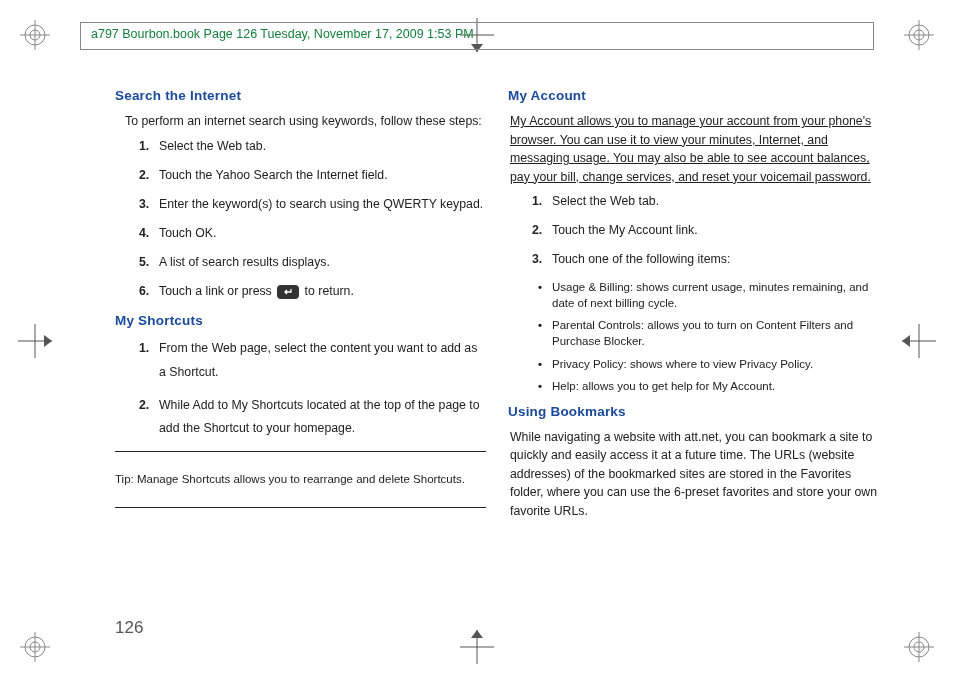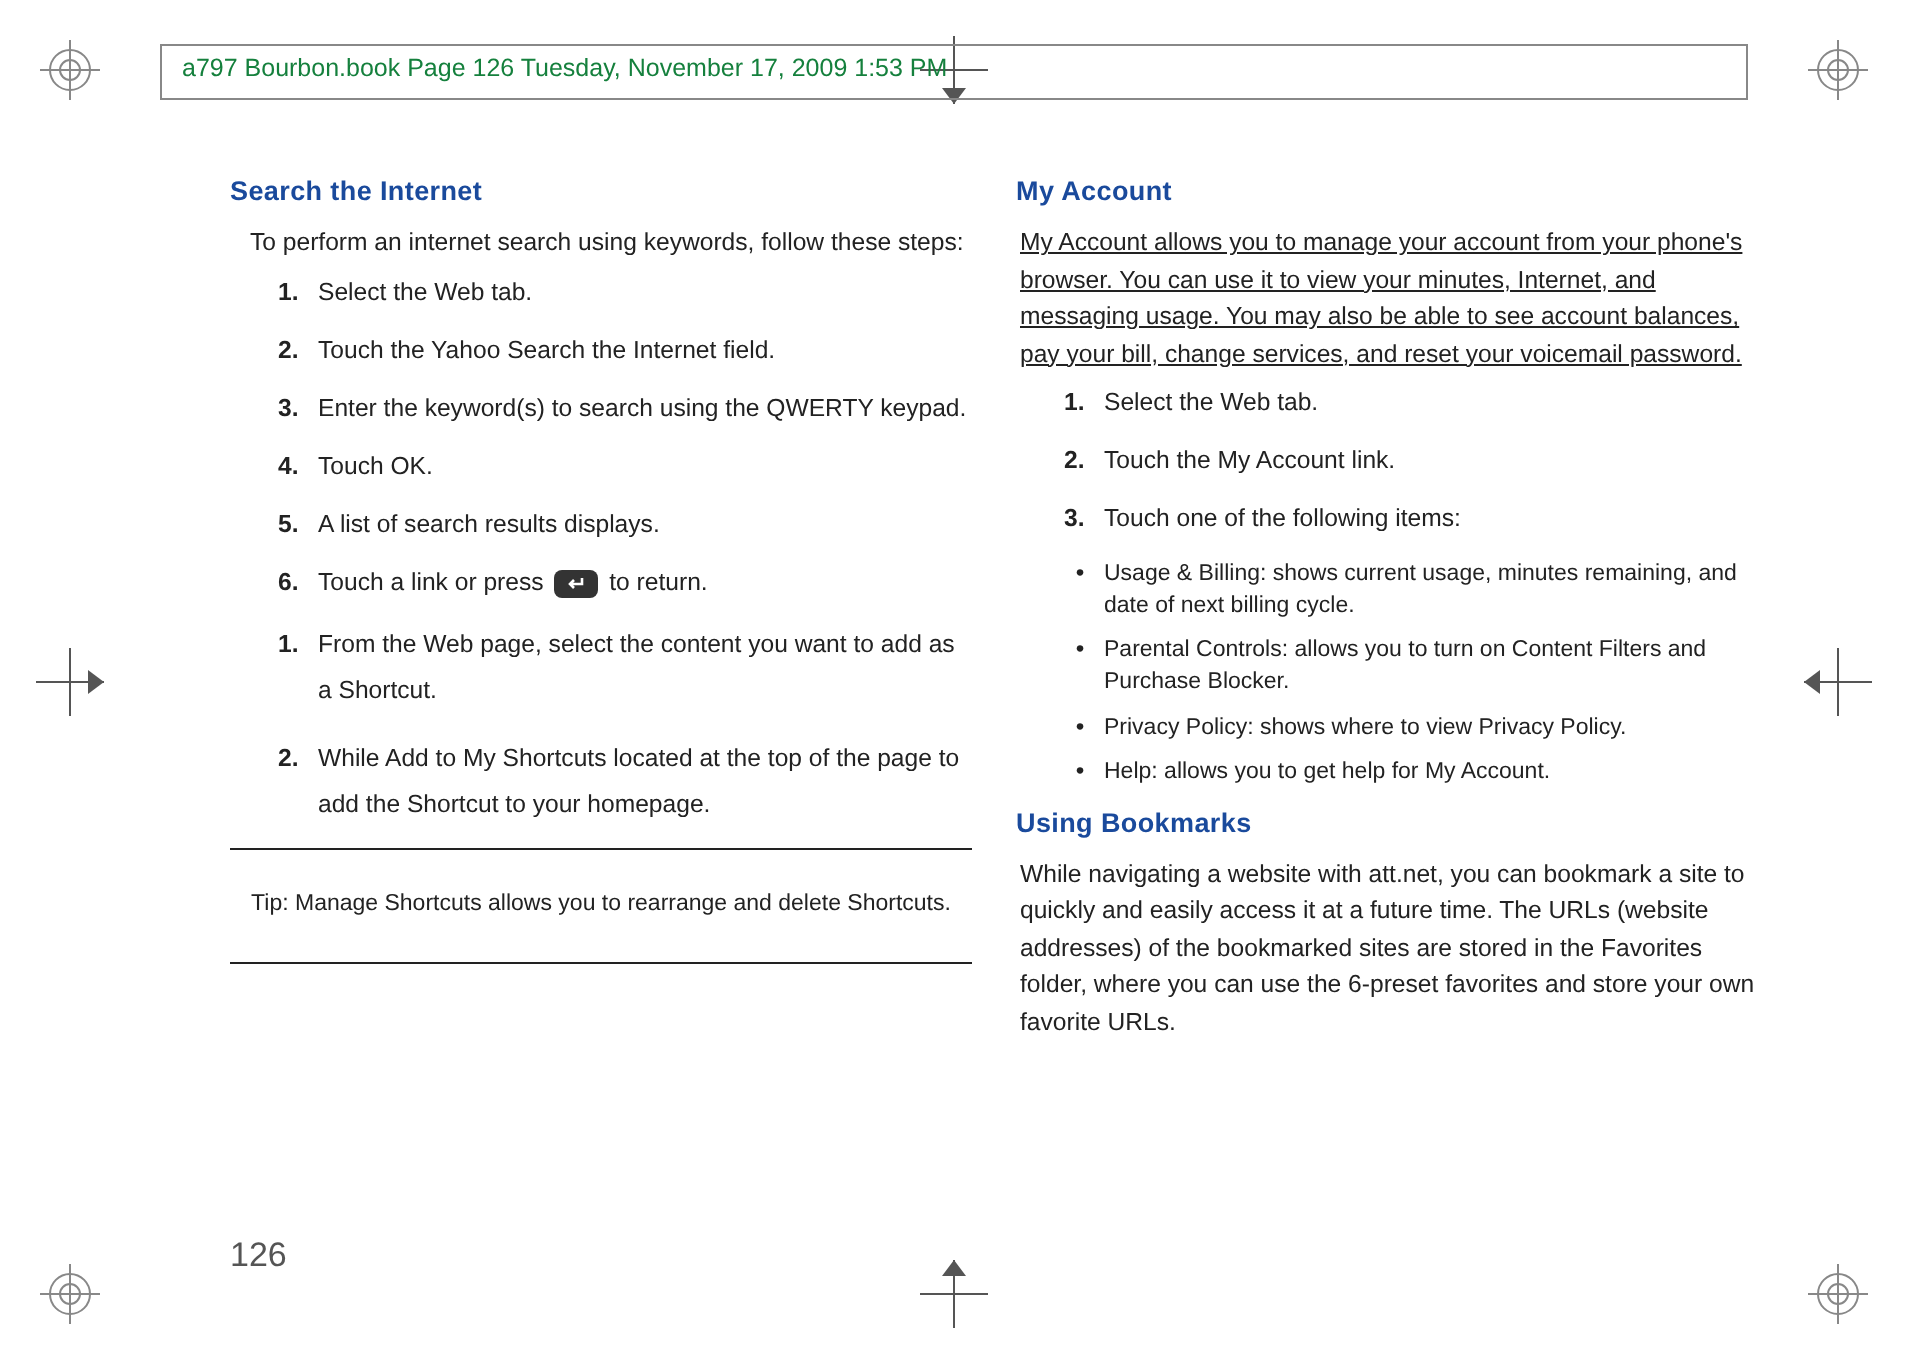--- a/index.html
+++ b/index.html
@@ -67,21 +67,20 @@
   .ul { list-style: none; margin: 0 0 8px 30px; }
   .ul li { position: relative; padding-left: 14px; margin-bottom: 6px; font-size: 11.5px; line-height: 1.4; }
   .ul li::before { content: "•"; position: absolute; left: 0; font-weight: bold; }
   .b { font-weight: normal; }
   .tip-box {
     border-top: 1px solid #222;
     border-bottom: 1px solid #222;
     padding: 19px 0;
     margin: 8px 0 0 0;
     font-size: 11.5px;
-    text-align: center;
   }
   .icon-key {
     display: inline-flex;
     width: 22px;
     height: 14px;
     background: #333;
     border-radius: 4px;
     vertical-align: middle;
     align-items: center;
     justify-content: center;
@@ -175,20 +174,21 @@
       <li><span class="num">3.</span><span>Enter the keyword(s) to search using the QWERTY keypad.</span></li>
       <li><span class="num">4.</span><span>Touch </span><span class="b">OK</span><span>.</span></li>
       <li><span class="num">5.</span><span>A list of search results displays.</span></li>
       <li><span class="num">6.</span><span>Touch a link or press </span><span class="icon-key">
             <svg width="12" height="8">
               <path d="M9 1 L9 4 L3 4 M5 2 L3 4 L5 6" stroke="#fff" stroke-width="1.3" fill="none"></path>
             </svg>
           </span><span> to return.</span></li>
     </ol>
 
+    <div class="heading">My Shortcuts</div>
     <ol class="ol">
       <li style="line-height:1.9;"><span class="num">1.</span><span>From the </span><span class="b">Web</span><span> page, select the content you want to add as a Shortcut.</span></li>
       <li style="line-height:1.9;"><span class="num">2.</span><span>While </span><span class="b">Add to My Shortcuts</span><span> located at the top of the page to add the Shortcut to your homepage.</span></li>
     </ol>
 
     <div class="tip-box">
       <span class="b">Tip:</span><span> Manage Shortcuts allows you to rearrange and delete Shortcuts.</span>
     </div>
   </div>
 

